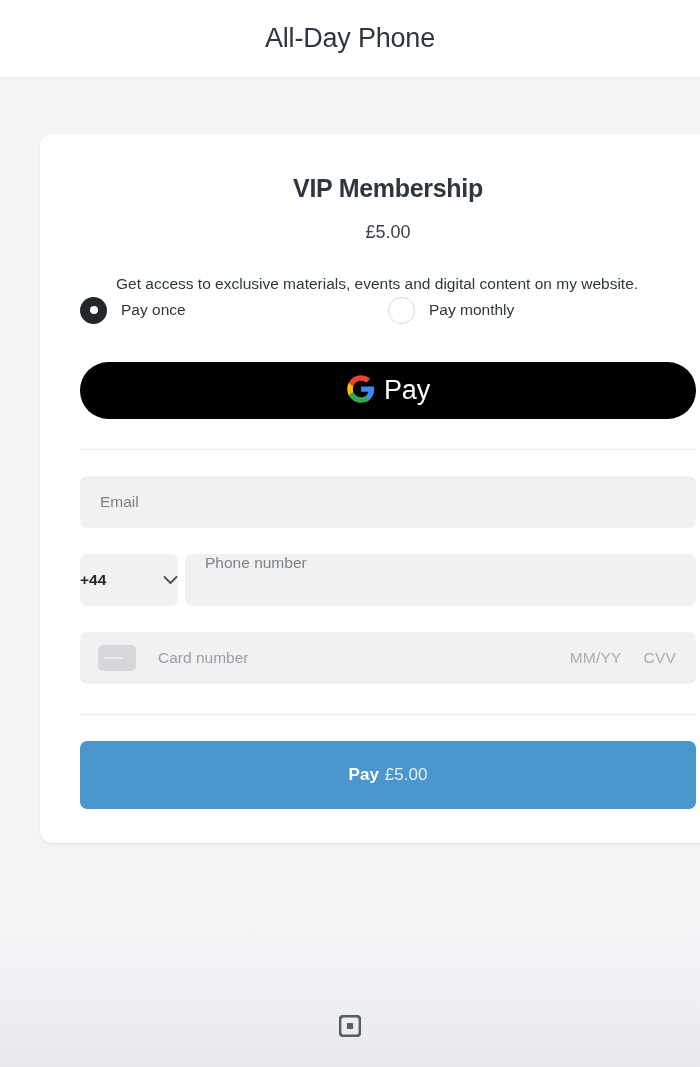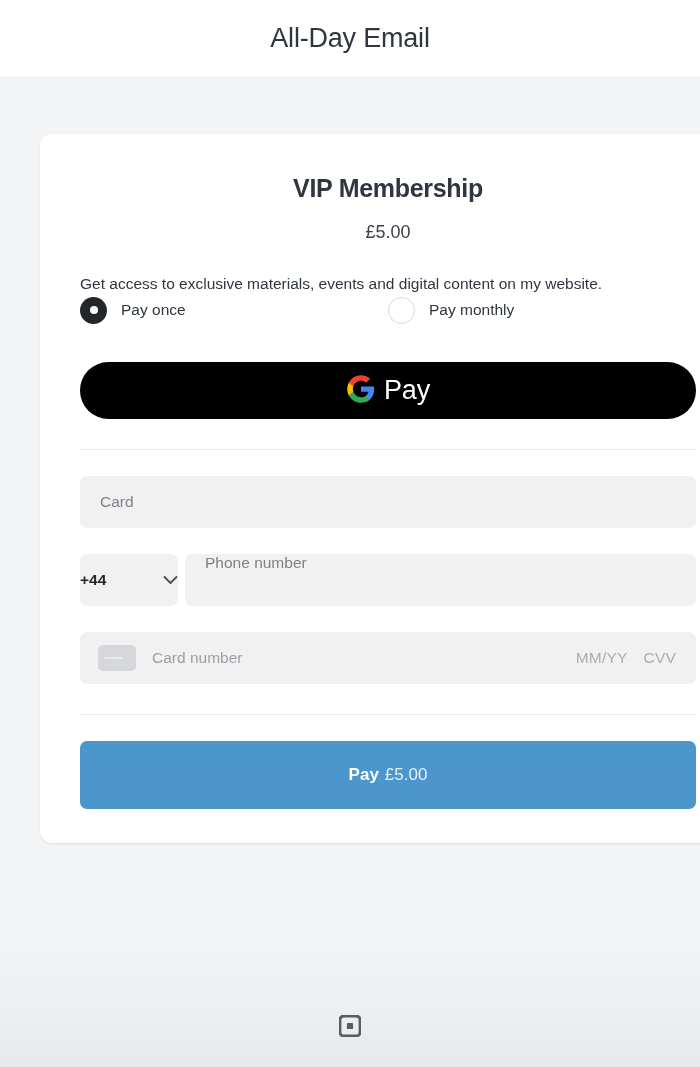--- a/index.html
+++ b/index.html
@@ -75,20 +75,21 @@
     font-weight: 400;
     color: #3c4149;
     margin-top: 19px;
   }
 
   .plan-description {
     font-size: 15.5px;
     line-height: 1.66;
     color: #2f3640;
     margin-top: 28px;
+    margin-left: 36px;
   }
 
   
   .options {
     display: flex;
   }
   .option {
     display: flex;
     align-items: center;
     width: 50%;
@@ -210,20 +211,21 @@
   
   .card-field {
     margin-top: 26px;
     height: 52px;
     background: #f1f1f2;
     border-radius: 7px;
     display: flex;
     align-items: center;
     padding: 0 20px 0 18px;
     cursor: text;
+    gap: 6px;
   }
   .card-icon {
     width: 38px;
     height: 26px;
     border-radius: 5px;
     background: #d6d7da;
     flex: 0 0 auto;
     position: relative;
   }
   .card-icon::after {
@@ -280,21 +282,21 @@
     height: 78px;
     display: flex;
     align-items: center;
     justify-content: center;
   }
 </style>
 </head>
 <body>
 
 <div class="header">
-  <div class="header-title">All-Day Email</div>
+  <div class="header-title">All-Day Phone</div>
 </div>
 
 <div class="page">
 
   <div class="card">
 
     <div class="plan-title">VIP Membership</div>
     <div class="plan-price">£5.00</div>
     <div class="plan-description">Get access to exclusive materials, events and digital content on my website.</div>
 
@@ -319,21 +321,21 @@
             <path fill="#EA4335" d="M24 10.75c3.23 0 6.13 1.11 8.41 3.29l6.31-6.31C34.91 4.18 29.93 2 24 2 15.4 2 7.96 6.93 4.34 14.12l7.35 5.7c1.73-5.2 6.58-9.07 12.31-9.07z"></path>
           </svg>
         </span>
         <span class="gpay-word">Pay</span>
       </span>
     </button>
 
     <div class="divider"></div>
 
     <div class="field">
-      <span class="field-placeholder">Card</span>
+      <span class="field-placeholder">Email</span>
     </div>
 
     <div class="phone-row">
       <div class="country-select">
         <span class="country-code">+44</span>
         <span class="chev">
           <svg width="15" height="10" viewBox="0 0 15 10" aria-hidden="true">
             <path d="M1.5 2 L7.5 8 L13.5 2" fill="none" stroke="#4a4f56" stroke-width="1.8" stroke-linecap="round" stroke-linejoin="round"></path>
           </svg>
         </span>

